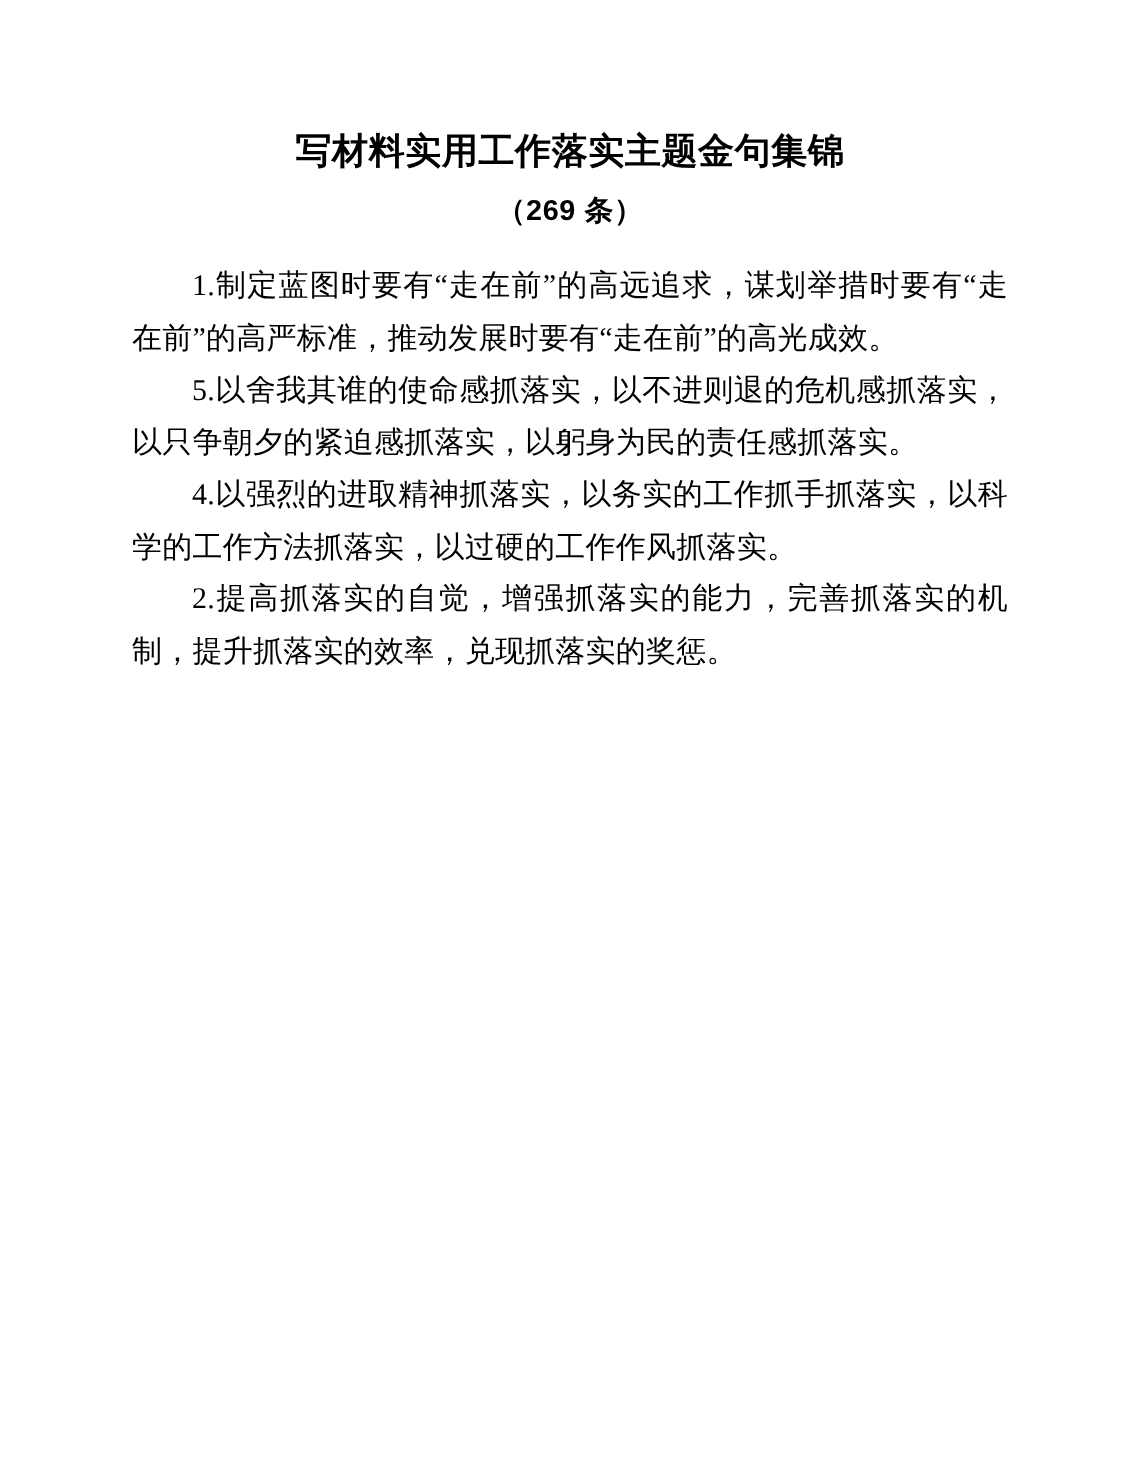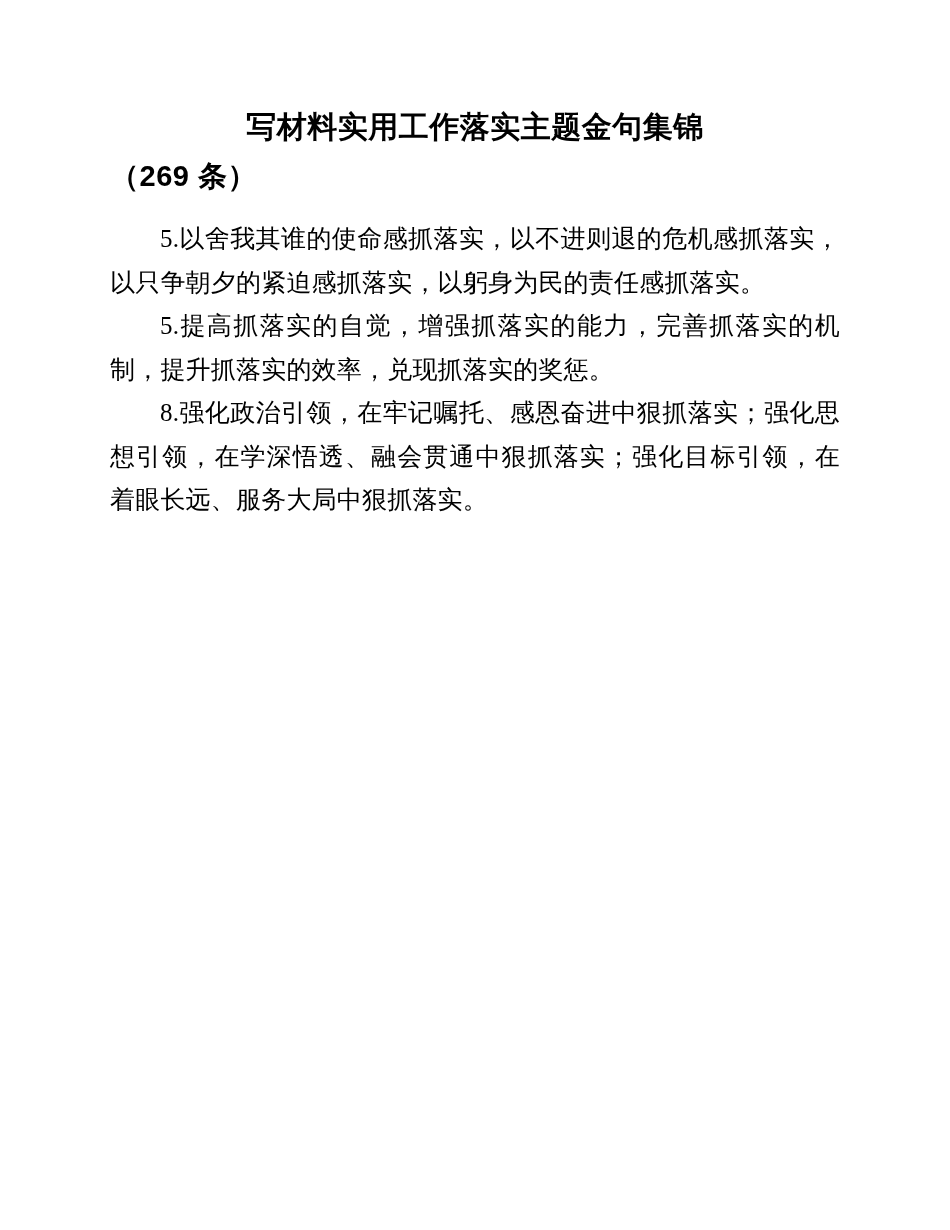--- a/index.html
+++ b/index.html
@@ -30,23 +30,23 @@
     text-align: center;
     color: #000000;
     margin: 0;
     padding-top: 105px;
     letter-spacing: 0.5px;
     white-space: nowrap;
   }
   .doc-subtitle {
     font-family: "Liberation Sans", "DejaVu Sans", sans-serif;
     font-weight: bold;
-    font-size: 29px;
+    font-size: 24px;
     line-height: 46px;
-    text-align: left;
+    text-align: center;
     color: #000000;
     margin: 0;
     padding-top: 4px;
     letter-spacing: 0.5px;
     white-space: nowrap;
   }
   .body-block {
     margin-top: 18px;
   }
   .para {
@@ -66,19 +66,20 @@
 <body>
 
 <div class="page">
   <div class="content">
 
     <h1 class="doc-title">写材料实用工作落实主题金句集锦</h1>
 
     <h2 class="doc-subtitle">（269 条）</h2>
 
     <div class="body-block">
+      <p class="para">1.制定蓝图时要有“走在前”的高远追求，谋划举措时要有“走在前”的高严标准，推动发展时要有“走在前”的高光成效。</p>
       <p class="para">5.以舍我其谁的使命感抓落实，以不进则退的危机感抓落实，以只争朝夕的紧迫感抓落实，以躬身为民的责任感抓落实。</p>
-      <p class="para">5.提高抓落实的自觉，增强抓落实的能力，完善抓落实的机制，提升抓落实的效率，兑现抓落实的奖惩。</p>
-      <p class="para">8.强化政治引领，在牢记嘱托、感恩奋进中狠抓落实；强化思想引领，在学深悟透、融会贯通中狠抓落实；强化目标引领，在着眼长远、服务大局中狠抓落实。</p>
+      <p class="para">4.以强烈的进取精神抓落实，以务实的工作抓手抓落实，以科学的工作方法抓落实，以过硬的工作作风抓落实。</p>
+      <p class="para">2.提高抓落实的自觉，增强抓落实的能力，完善抓落实的机制，提升抓落实的效率，兑现抓落实的奖惩。</p>
     </div>
 
   </div>
 </div>
 
 </body></html>

